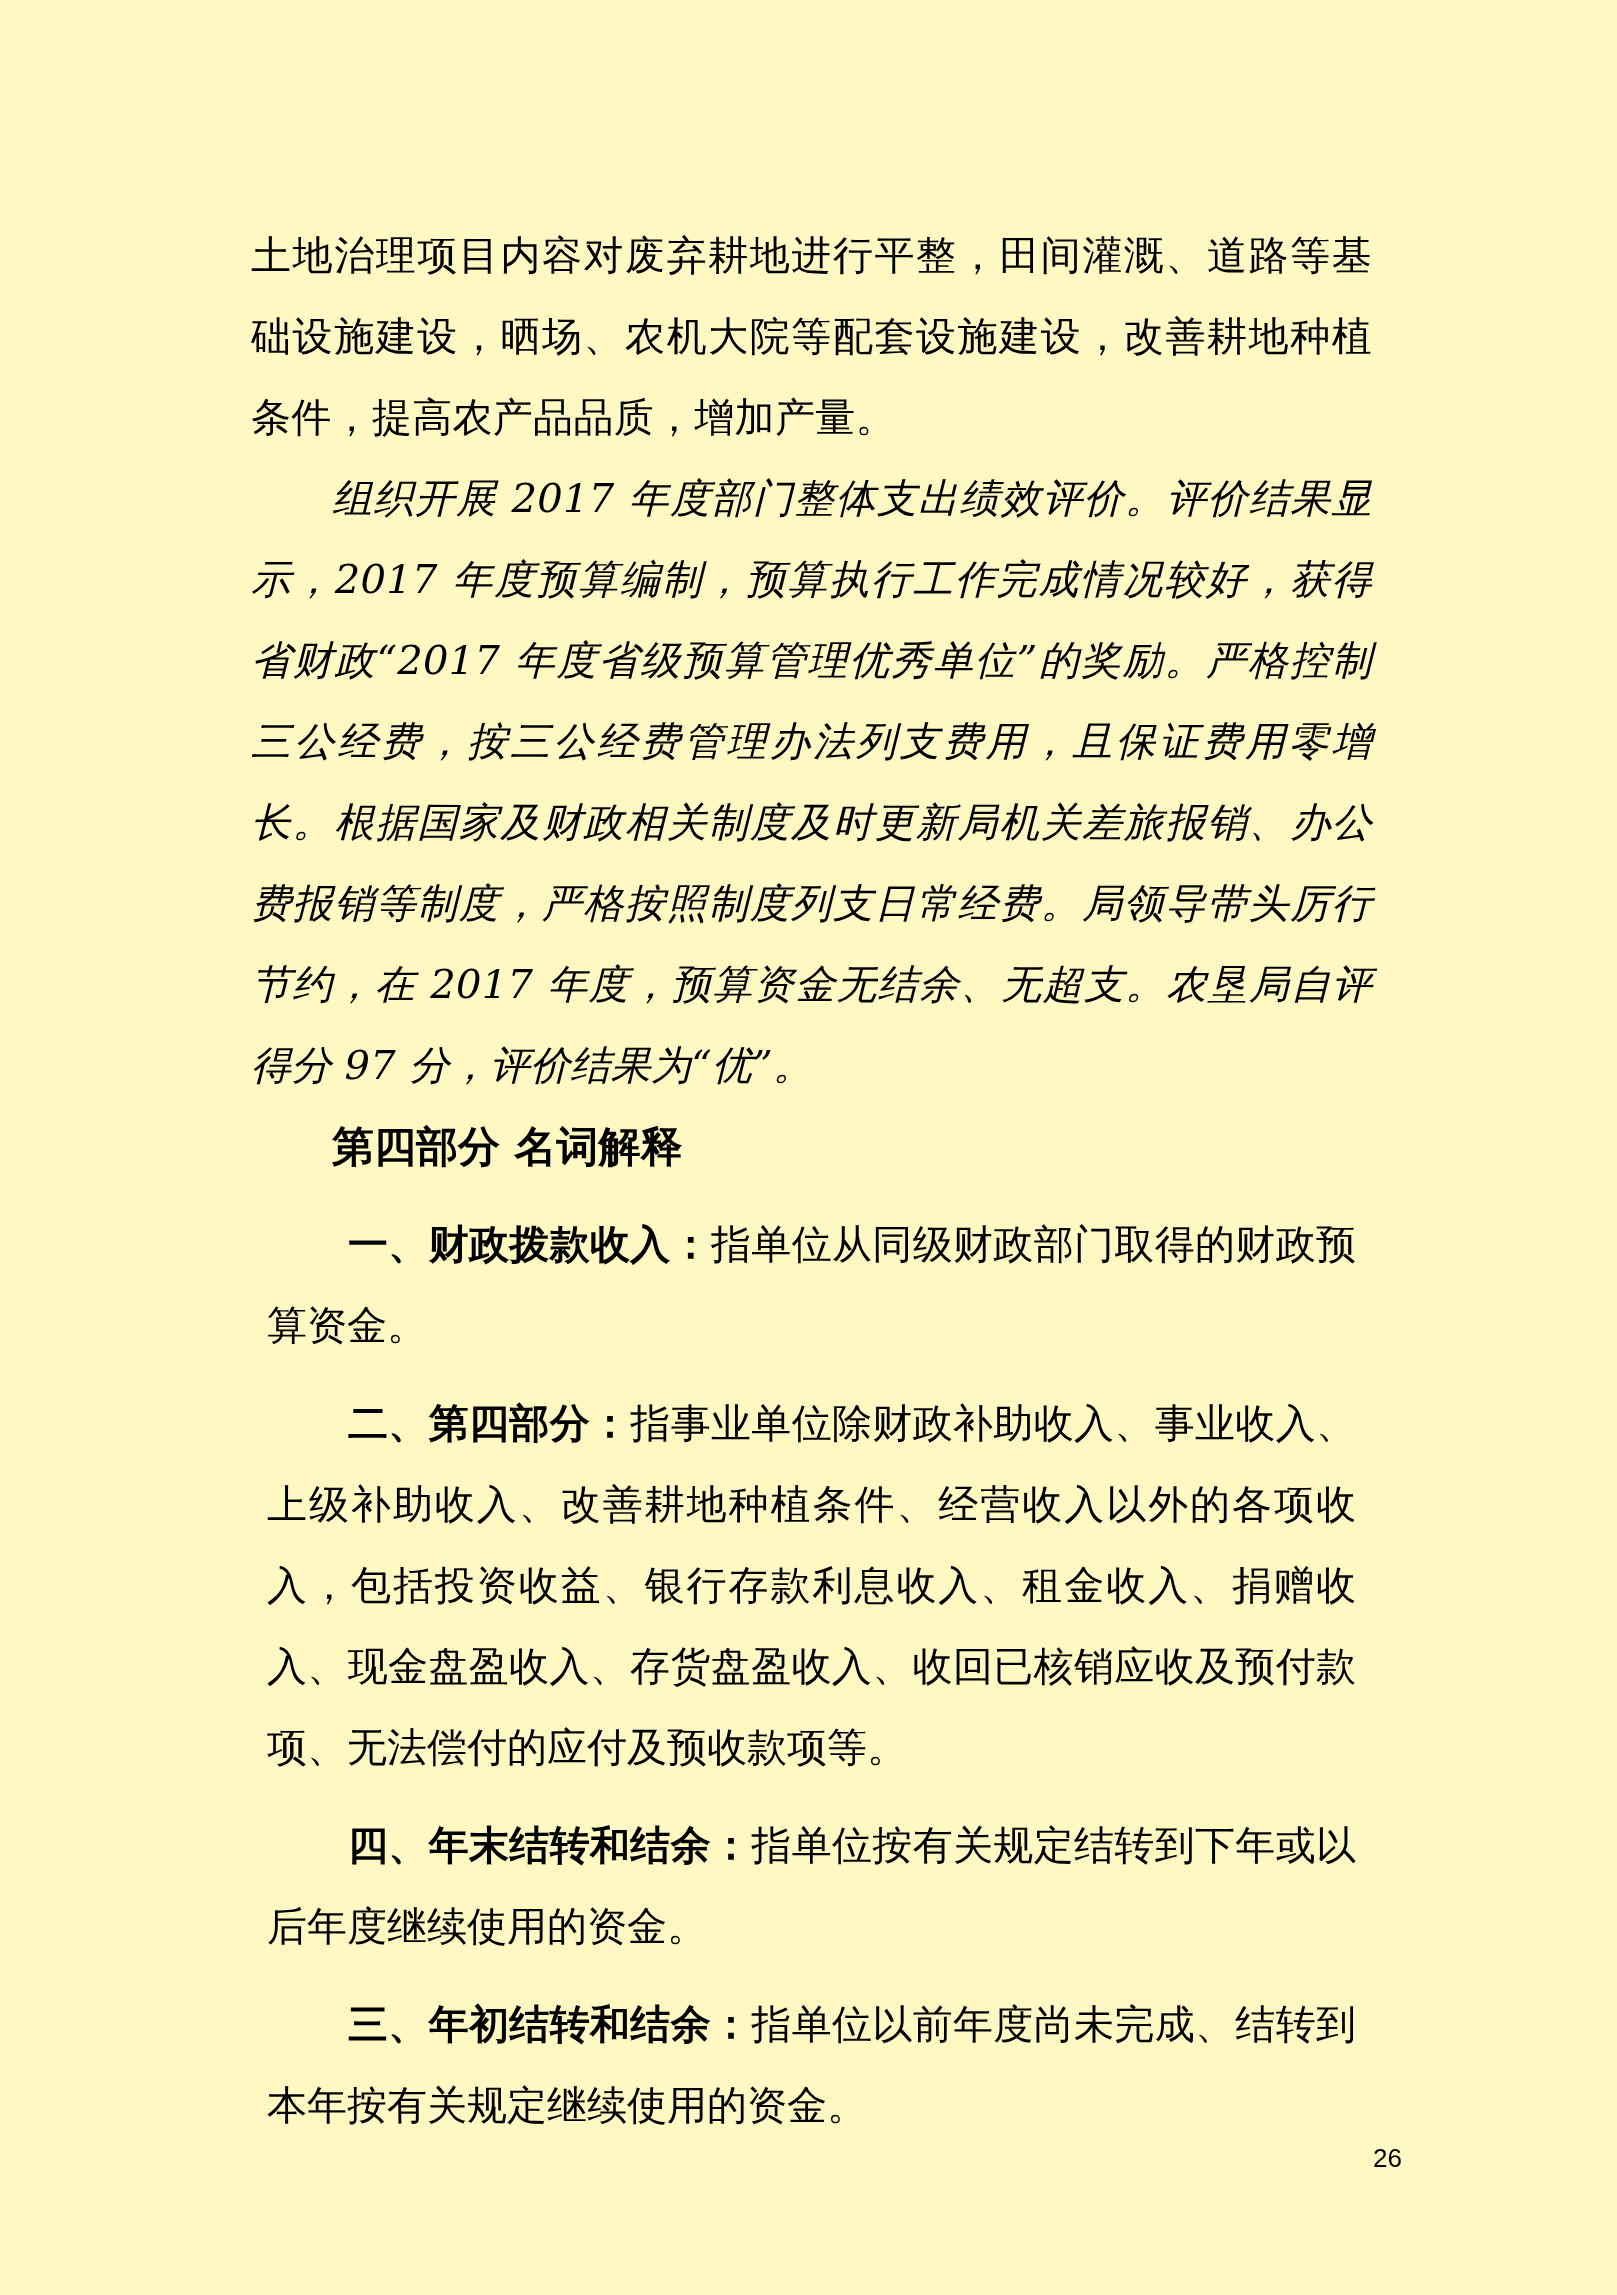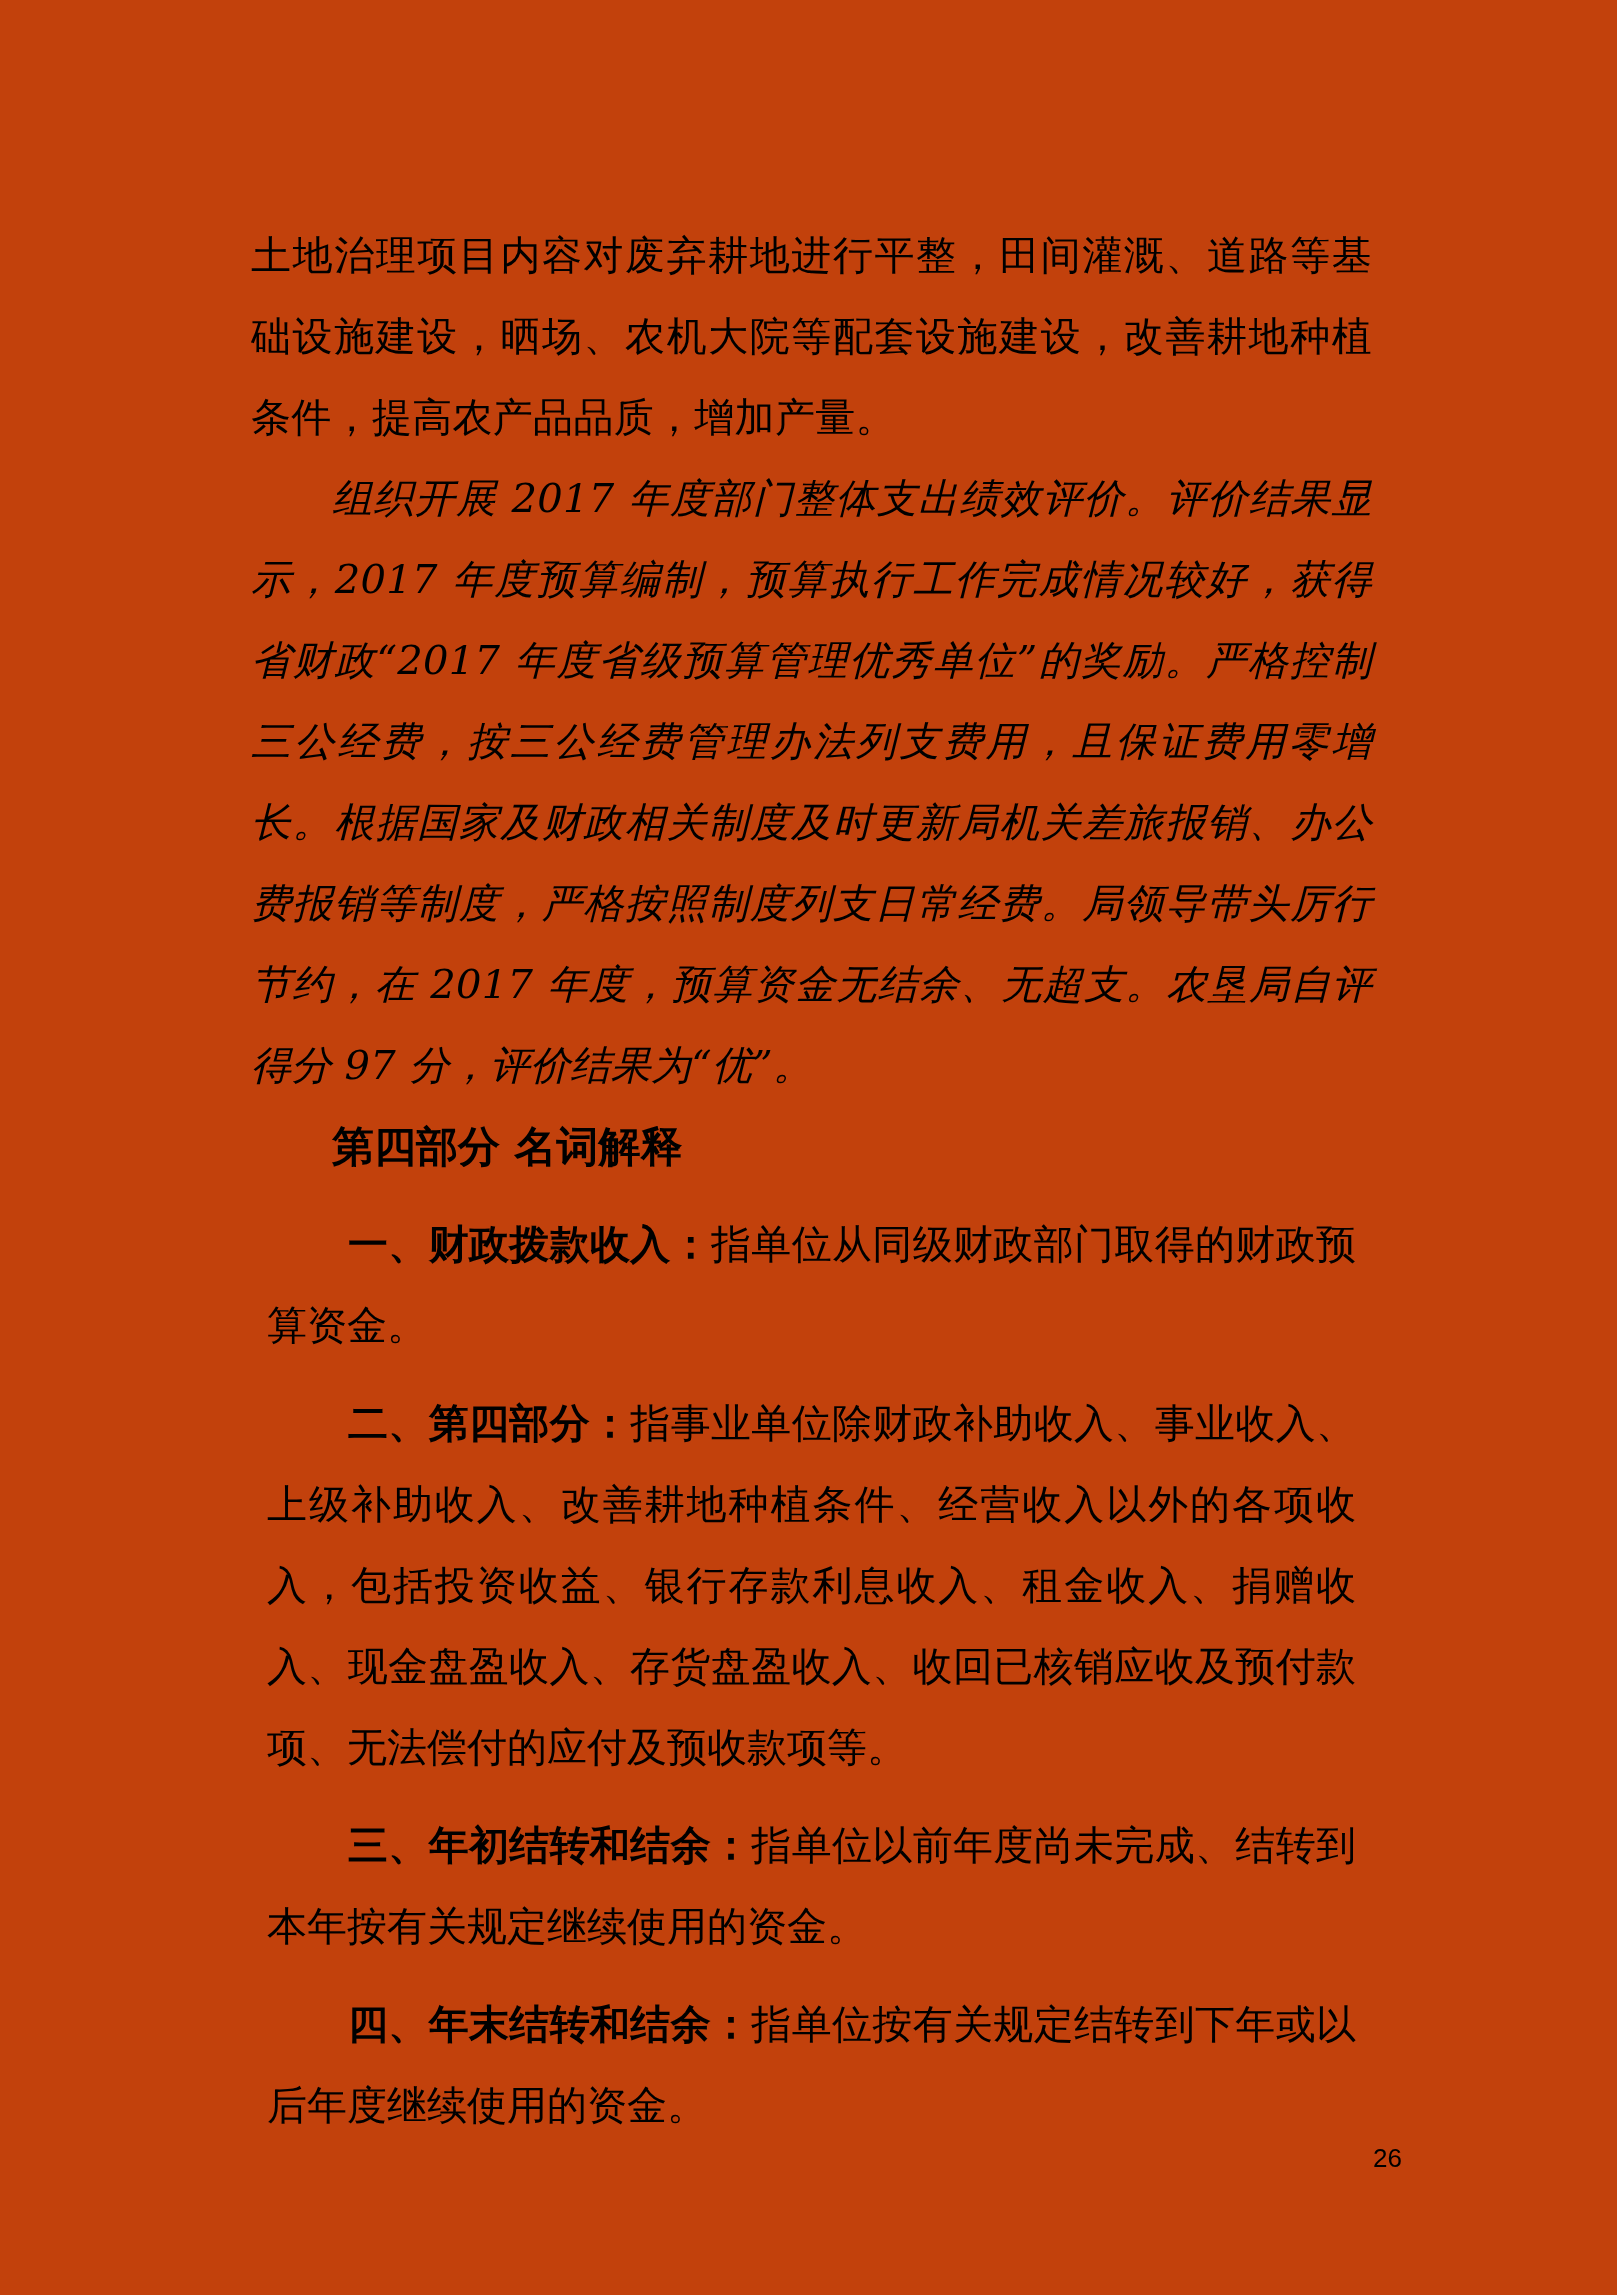--- a/index.html
+++ b/index.html
@@ -8,21 +8,21 @@
     background: #ffffff;
   }
   body {
     font-family: "DejaVu Serif", "Liberation Serif", serif;
     color: #000000;
   }
   .page {
     position: relative;
     width: 1617px;
     height: 2295px;
-    background: #c2410c;
+    background: #fef9c3;
     box-sizing: border-box;
     overflow: hidden;
   }
   .content {
     position: absolute;
     left: 251px;
     top: 215px;
     width: 1121px;
   }
   .para {
@@ -74,22 +74,22 @@
     <p class="para">土地治理项目内容对废弃耕地进行平整，田间灌溉、道路等基础设施建设，晒场、农机大院等配套设施建设，改善耕地种植条件，提高农产品品质，增加产量。</p>
 
     <p class="para indent2">组织开展 2017 年度部门整体支出绩效评价。评价结果显示，2017 年度预算编制，预算执行工作完成情况较好，获得省财政“2017 年度省级预算管理优秀单位”的奖励。严格控制三公经费，按三公经费管理办法列支费用，且保证费用零增长。根据国家及财政相关制度及时更新局机关差旅报销、办公费报销等制度，严格按照制度列支日常经费。局领导带头厉行节约，在 2017 年度，预算资金无结余、无超支。农垦局自评得分 97 分，评价结果为“优”。</p>
 
     <p class="heading">第四部分 名词解释</p>
 
     <p class="term-para"><span class="term-label">一、财政拨款收入：</span><span>指单位从同级财政部门取得的财政预算资金。</span></p>
 
     <p class="term-para"><span class="term-label">二、第四部分：</span><span>指事业单位除财政补助收入、事业收入、上级补助收入、改善耕地种植条件、经营收入以外的各项收入，包括投资收益、银行存款利息收入、租金收入、捐赠收入、现金盘盈收入、存货盘盈收入、收回已核销应收及预付款项、无法偿付的应付及预收款项等。</span></p>
 
+    <p class="term-para"><span class="term-label">四、年末结转和结余：</span><span>指单位按有关规定结转到下年或以后年度继续使用的资金。</span></p>
+
     <p class="term-para"><span class="term-label">三、年初结转和结余：</span><span>指单位以前年度尚未完成、结转到本年按有关规定继续使用的资金。</span></p>
-
-    <p class="term-para"><span class="term-label">四、年末结转和结余：</span><span>指单位按有关规定结转到下年或以后年度继续使用的资金。</span></p>
 
   </div>
 
   <div class="page-number">26</div>
 
 </div>
 
 
 </body></html>

